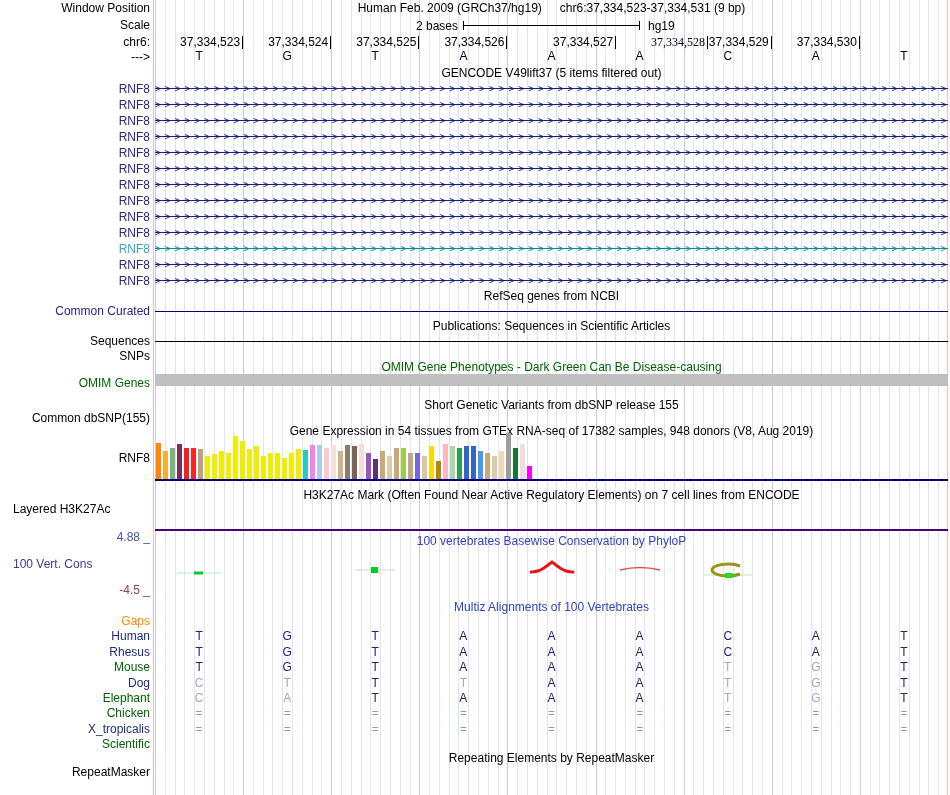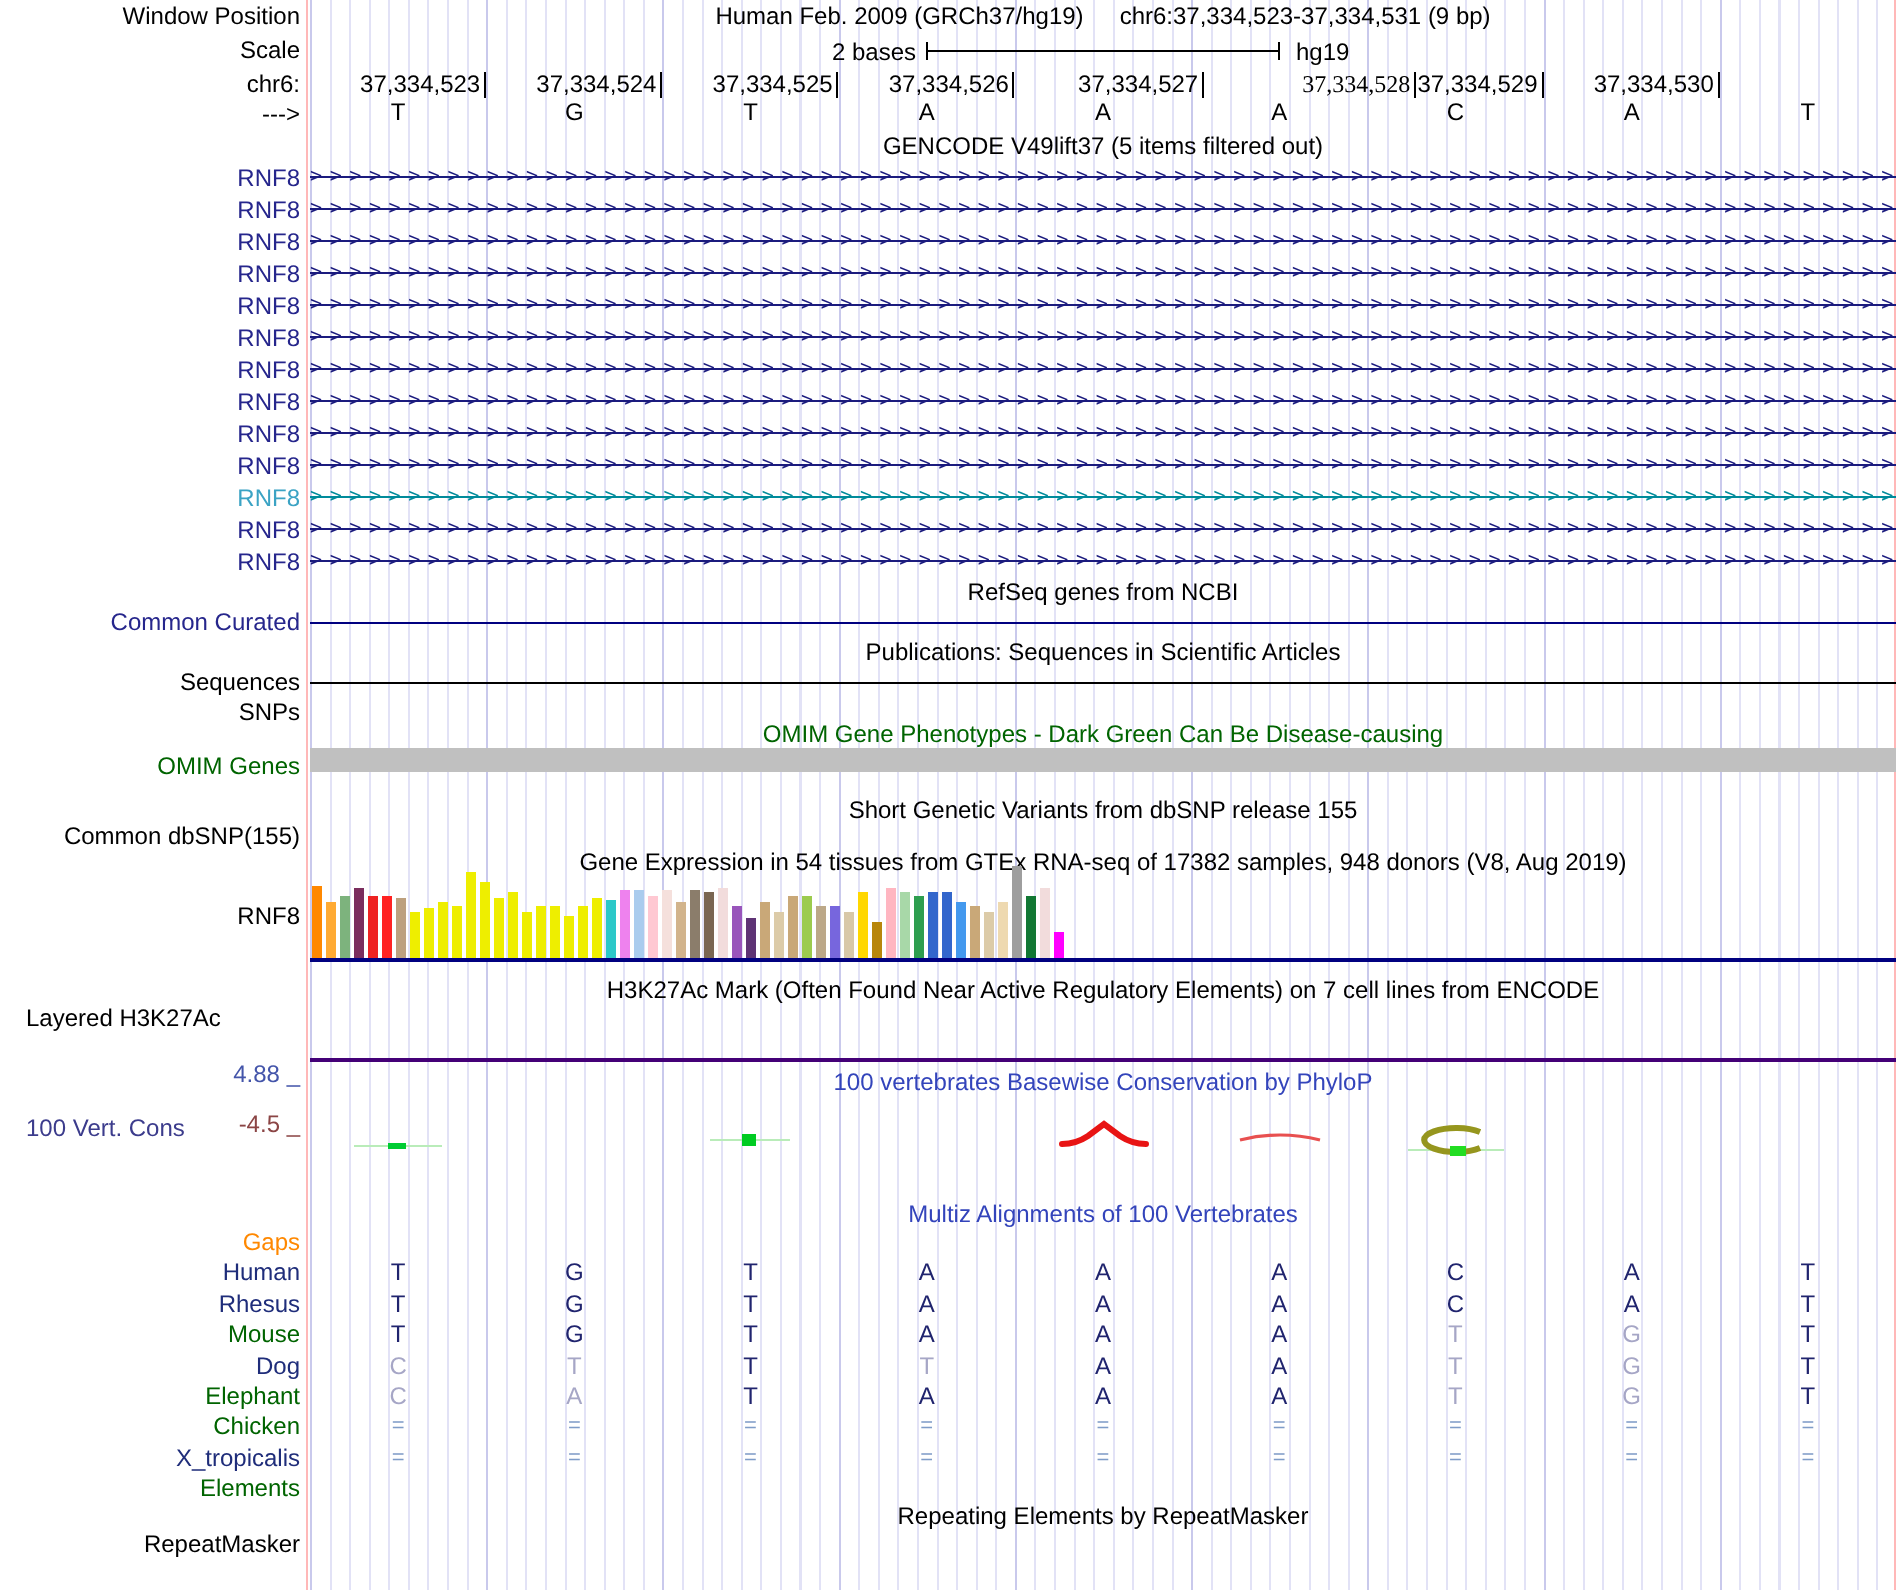--- a/index.html
+++ b/index.html
@@ -58,21 +58,21 @@
 <div class="leftlabel" style="top:2px">Window Position</div>
 <div class="leftlabel" style="top:19px">Scale</div>
 <div class="leftlabel" style="top:36px">chr6:</div>
 <div class="leftlabel" style="top:51px">---&gt;</div>
 
 <div id="ruler">
     <div class="poscell" style="left: 155px; width: 85.1111px;">37,334,523</div>
     <div class="poscell" style="left: 243.111px; width: 85.1111px;">37,334,524</div>
     <div class="poscell" style="left: 331.222px; width: 85.1111px;">37,334,525</div>
     <div class="poscell" style="left: 419.333px; width: 85.1111px;">37,334,526</div>
-    <div class="poscell" style="left: 514px; width: 85.1111px;">37,334,527</div>
+    <div class="poscell" style="left: 500px; width: 85.1111px; padding-left: 28px;">37,334,527</div>
     <div class="poscell" style="left: 620px; width: 85.1111px; font-family: Liberation Serif, serif;">37,334,528</div>
     <div class="poscell" style="left: 683.667px; width: 85.1111px;">37,334,529</div>
     <div class="poscell" style="left: 771.778px; width: 85.1111px;">37,334,530</div>
     <div class="basecell" style="left: 155px; width: 88.1111px;">T</div>
     <div class="basecell" style="left: 243.111px; width: 88.1111px;">G</div>
     <div class="basecell" style="left: 331.222px; width: 88.1111px;">T</div>
     <div class="basecell" style="left: 419.333px; width: 88.1111px;">A</div>
     <div class="basecell" style="left: 507.444px; width: 88.1111px;">A</div>
     <div class="basecell" style="left: 595.556px; width: 88.1111px;">A</div>
     <div class="basecell" style="left: 683.667px; width: 88.1111px;">C</div>
@@ -225,21 +225,21 @@
   </div>
 <div class="hline" style="top:479px;height:2px;background:#000080"></div>
 
 <div class="ttitle" style="top:489px">H3K27Ac Mark (Often Found Near Active Regulatory Elements) on 7 cell lines from ENCODE</div>
 <div class="leftlabel la" style="top:503px">Layered H3K27Ac</div>
 <div class="hline" style="top:529px;height:2px;background:#440077"></div>
 
 <div class="ttitle" style="top:535px;color:#3344bb">100 vertebrates Basewise Conservation by PhyloP</div>
 <div class="leftlabel" style="top:531px;color:#4455aa">4.88 _</div>
 <div class="leftlabel la" style="top:558px;color:#3c3c8c">100 Vert. Cons</div>
-<div class="leftlabel" style="top:556px;color:#8b4545">-4.5 _</div>
+<div class="leftlabel" style="top:584px;color:#8b4545">-4.5 _</div>
 <div id="cons-marks">
     <svg class="consmark" viewBox="0 0 48 18" style="left: 175.056px; top: 566px;">
       <line x1="2" y1="7" x2="46" y2="7" stroke="#b9ecb9" stroke-width="1"></line>
       <rect x="19" y="5.5" width="9" height="3" fill="#00cc33"></rect>
     </svg>
     <svg class="consmark" viewBox="0 0 48 18" style="left: 351.278px; top: 562px;">
       <line x1="4" y1="8" x2="44" y2="8" stroke="#b9ecb9" stroke-width="1"></line>
       <rect x="20" y="5" width="7" height="6" fill="#00cc22"></rect>
     </svg>
     <svg class="consmark" viewBox="0 0 48 18" style="left: 527.5px; top: 559px;">
@@ -321,17 +321,17 @@
     <div class="leftlabel" style="top: 723px; color: rgb(31, 45, 122);">X_tropicalis</div>
     <div class="alncell" style="left: 155.056px; top: 723px; color: rgb(127, 156, 200); font-size: 11px;">=</div>
     <div class="alncell" style="left: 243.167px; top: 723px; color: rgb(127, 156, 200); font-size: 11px;">=</div>
     <div class="alncell" style="left: 331.278px; top: 723px; color: rgb(127, 156, 200); font-size: 11px;">=</div>
     <div class="alncell" style="left: 419.389px; top: 723px; color: rgb(127, 156, 200); font-size: 11px;">=</div>
     <div class="alncell" style="left: 507.5px; top: 723px; color: rgb(127, 156, 200); font-size: 11px;">=</div>
     <div class="alncell" style="left: 595.611px; top: 723px; color: rgb(127, 156, 200); font-size: 11px;">=</div>
     <div class="alncell" style="left: 683.722px; top: 723px; color: rgb(127, 156, 200); font-size: 11px;">=</div>
     <div class="alncell" style="left: 771.833px; top: 723px; color: rgb(127, 156, 200); font-size: 11px;">=</div>
     <div class="alncell" style="left: 859.944px; top: 723px; color: rgb(127, 156, 200); font-size: 11px;">=</div>
-    <div class="leftlabel" style="top: 738px; color: rgb(0, 100, 0);">Elements</div>
+    <div class="leftlabel" style="top: 738px; color: rgb(0, 100, 0);">Scientific</div>
   </div>
 
 <div class="ttitle" style="top:752px">Repeating Elements by RepeatMasker</div>
 <div class="leftlabel" style="top:766px">RepeatMasker</div>
 
 </body></html>

